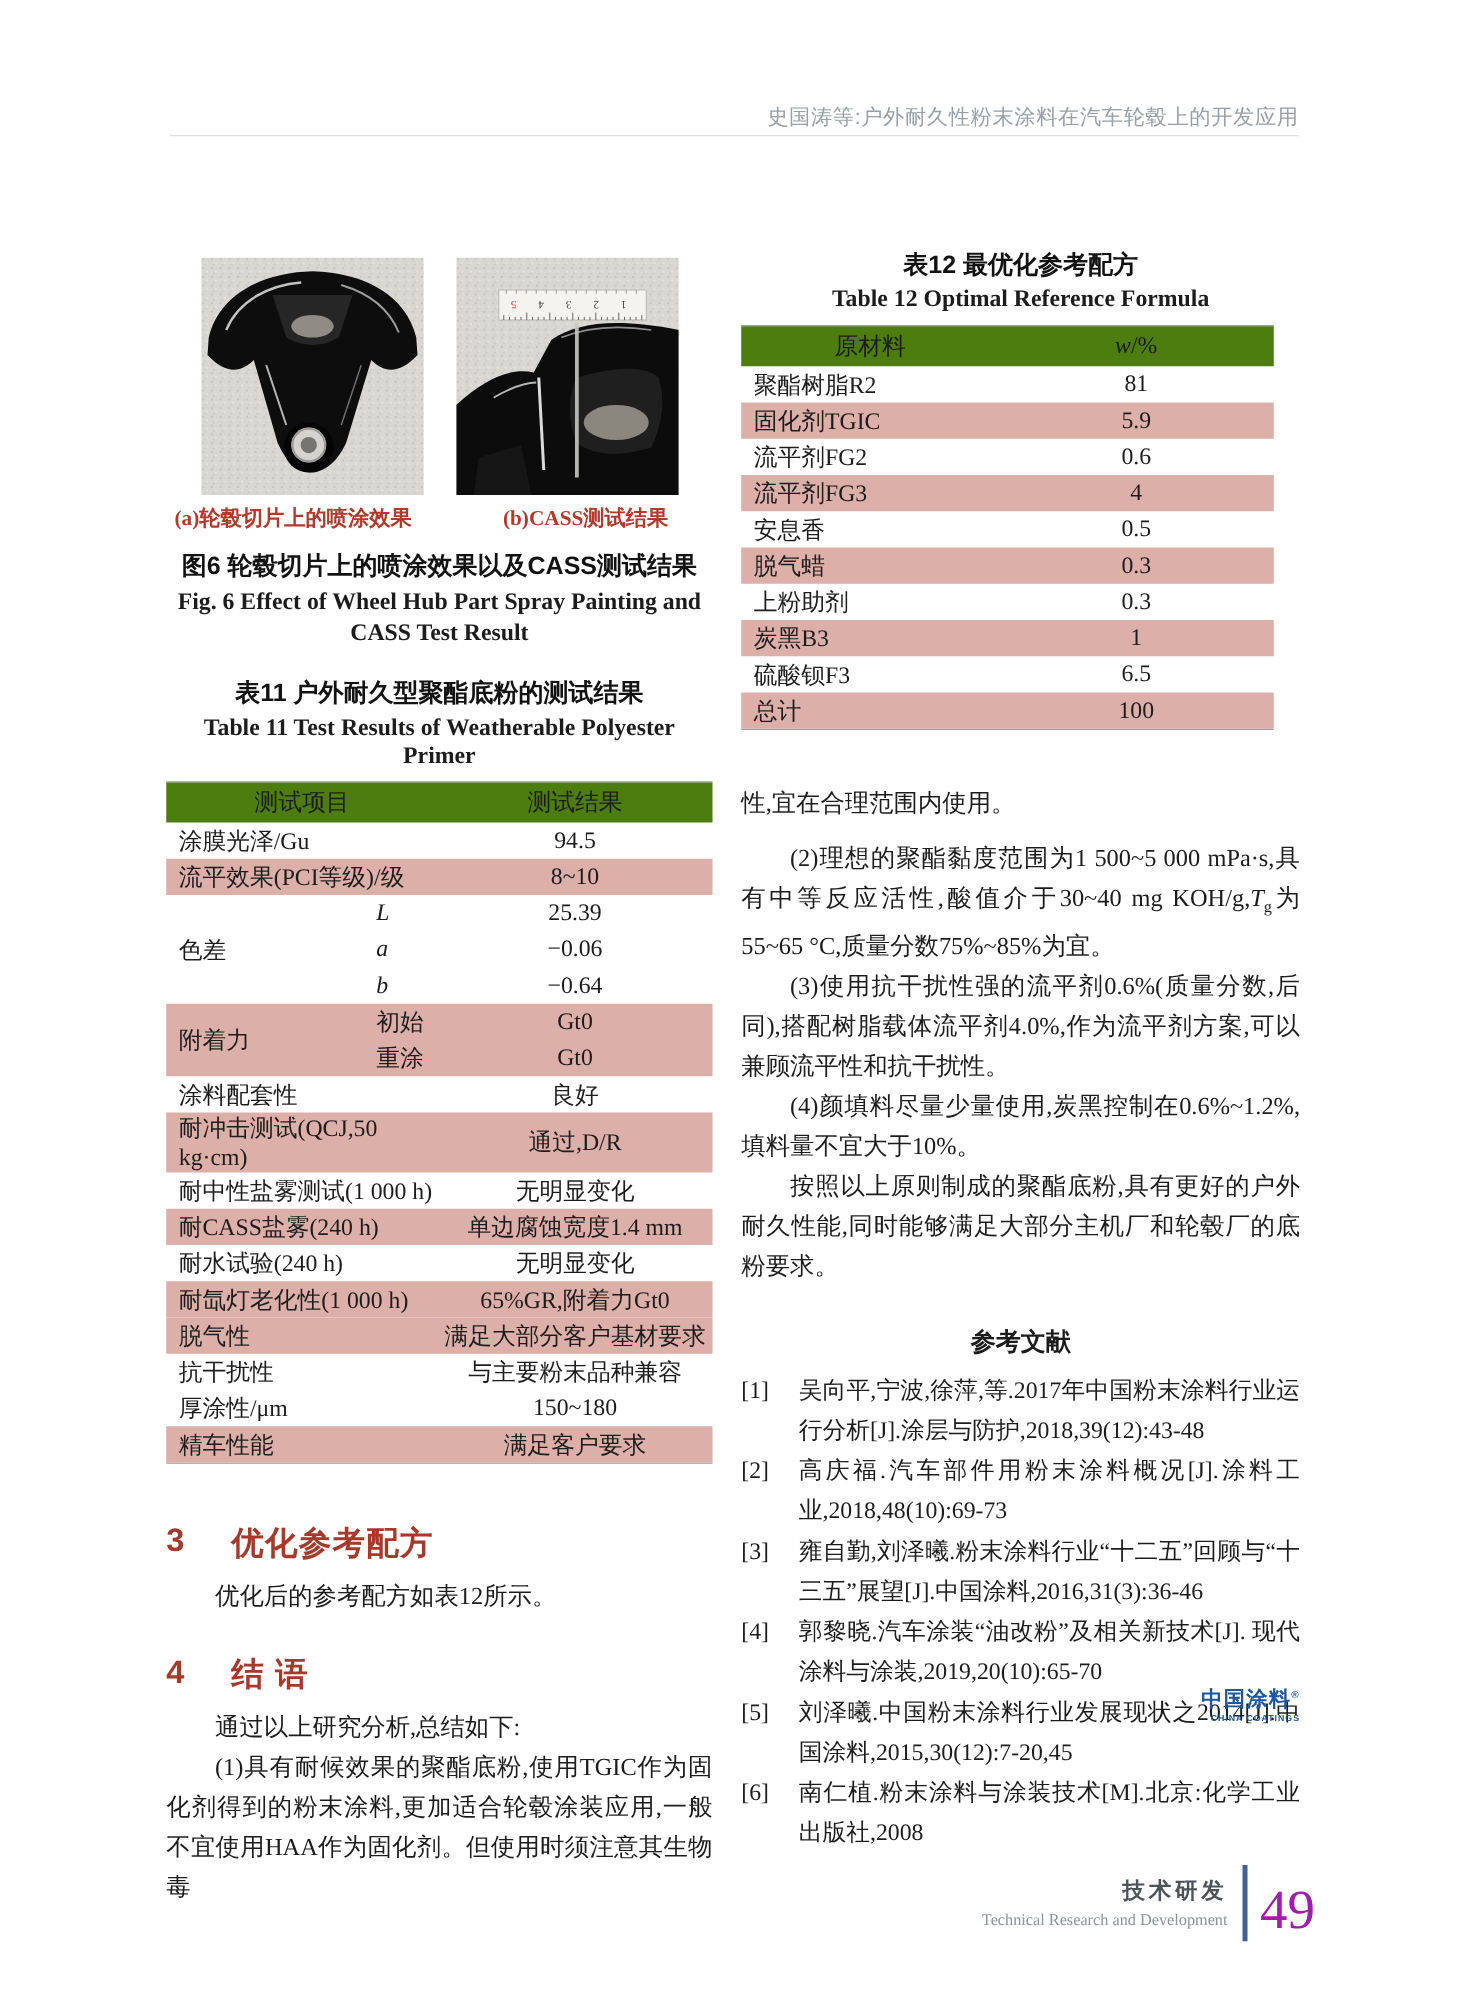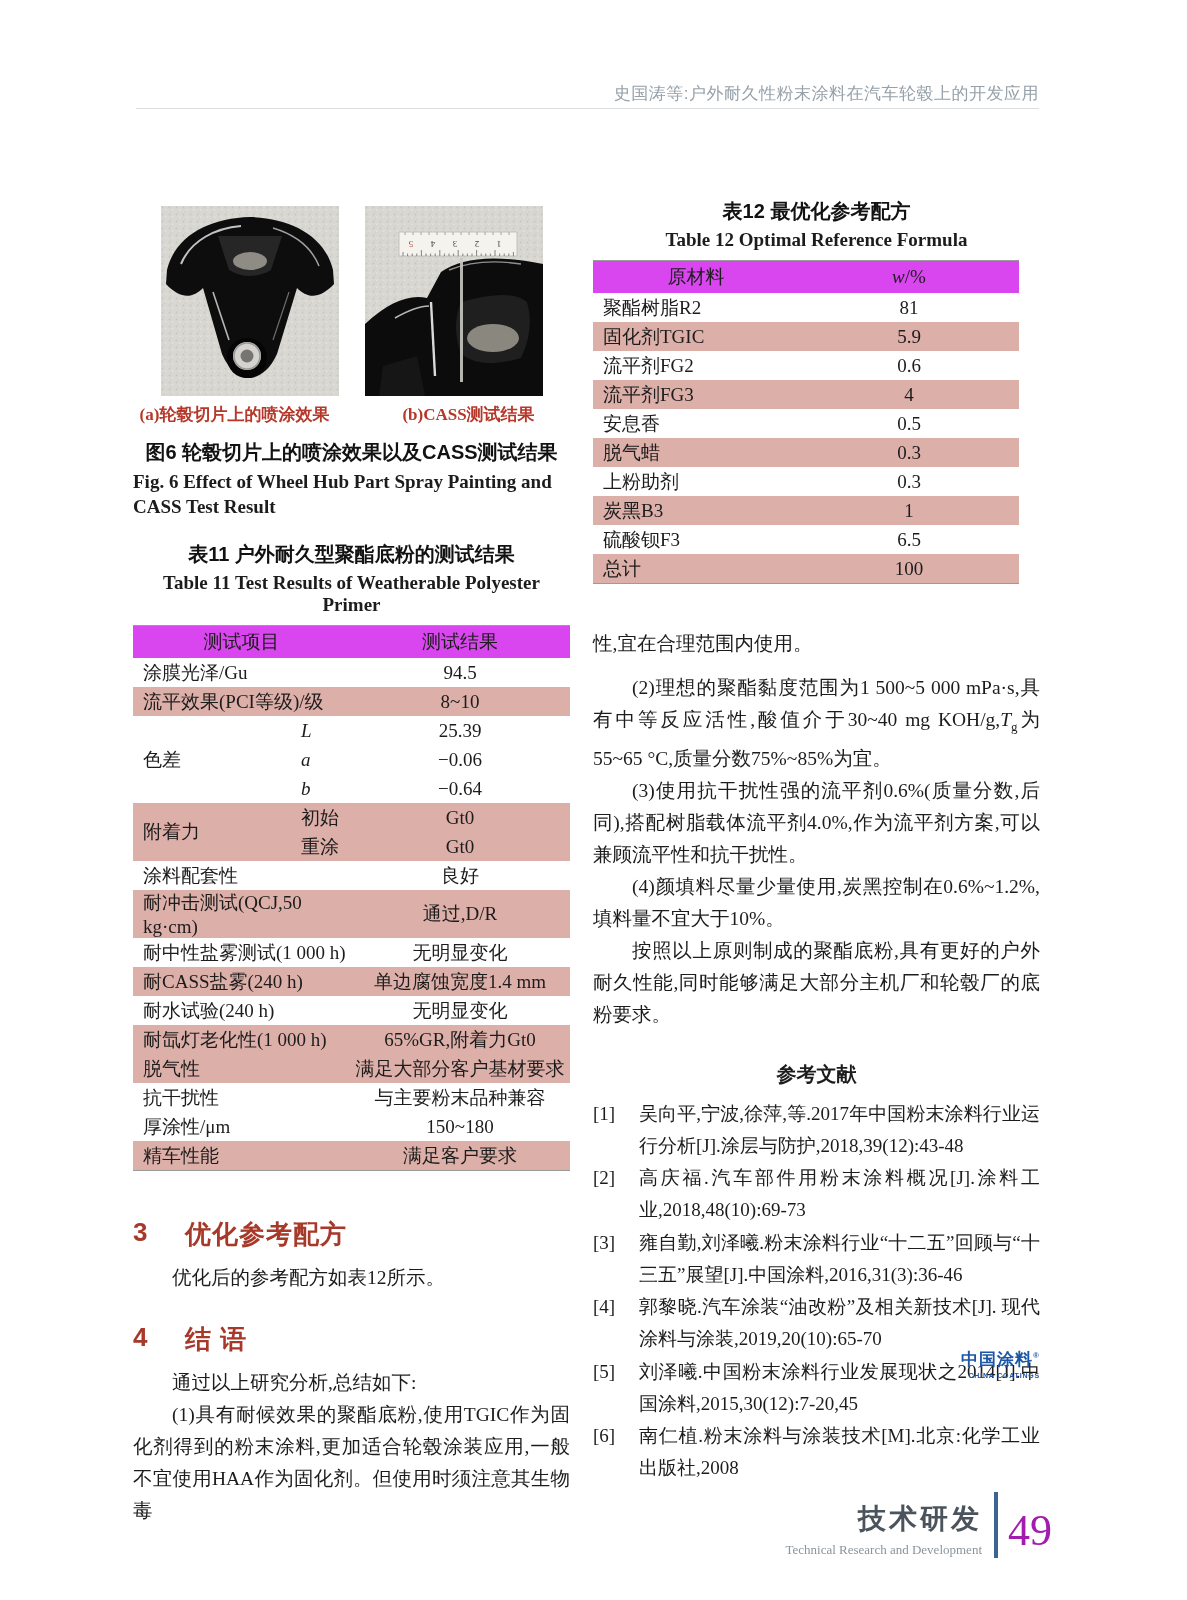--- a/index.html
+++ b/index.html
@@ -27,33 +27,33 @@
   .photo { width:178px; height:190px; display:block; }
   .fig-captions { display:flex; margin-top:7px;gap:31px; }
   .fig-captions span {
     flex:1; text-align:center; color:#b5382a; font-weight:bold; font-size:17px;
     font-family:"Liberation Serif","DejaVu Serif",serif;
   }
   .fig-title-zh {
     margin-top:13px; text-align:center; font-weight:bold; font-size:20px;
     font-family:"Liberation Sans","DejaVu Sans",sans-serif; color:#121212;
   }
-  .fig-title-en { font-weight:bold; font-size:19px; line-height:25px; margin-top:3px; }
+  .fig-title-en { text-align:center; font-weight:bold; font-size:19px; line-height:25px; margin-top:3px; }
 
   
   .tbl-title-zh {
     margin-top:22px; text-align:center; font-weight:bold; font-size:20px;
     font-family:"Liberation Sans","DejaVu Sans",sans-serif; color:#121212;
   }
   .tbl-title-en { text-align:center; font-weight:bold; font-size:19px; margin-top:4px; }
 
   
   .dtable { margin-top:9px; border-top:1px solid #9b9b9b; border-bottom:1px solid #9b9b9b; font-size:19px; }
   .t-row { display:flex; align-items:center; min-height:29px; }
-  .t-head { background:#d946ef; min-height:32px; }
+  .t-head { background:#4d7c0f; min-height:32px; }
   .t-row .lbl { flex:1; padding-left:10px; }
   .t-head .lbl { text-align:center; padding-left:0; }
   .t-row .val { width:220px; text-align:center; }
   .row-pink { background:#ddafa9; }
   .t-group { display:flex; }
   .t-group .g-lbl { width:120px; padding-left:10px; display:flex; align-items:center; }
   .t-group .g-sub { flex:1; }
   .g-subrow { display:flex; align-items:center; height:29px; }
   .g-subrow .slbl { flex:1; padding-left:48px; }
   .g-subrow .val { width:220px; text-align:center; }
@@ -81,21 +81,21 @@
   .logo { position:absolute; top:1348px; right:147px; text-align:right;
           font-family:"Liberation Sans","DejaVu Sans",sans-serif; color:#1c57a5; }
   .logo-zh { font-weight:bold; font-size:17px; letter-spacing:1px; }
   .logo-zh sup { font-size:8px; }
   .logo-en { font-size:7px; letter-spacing:0.8px; font-weight:bold; margin-top:1px; }
 
   
   .footer { position:absolute; top:1492px; right:135px; display:flex; align-items:stretch; }
   .f-text { text-align:right; padding-top:8px; }
   .f-zh { font-family:"Liberation Sans","DejaVu Sans",sans-serif; font-weight:bold;
-          font-size:28px; color:#4b545c; letter-spacing:3px; }
+          font-size:18px; color:#4b545c; letter-spacing:3px; }
   .f-en { font-size:13px; color:#8a949c; margin-top:4px; }
   .f-bar { width:4px; background:#3c6394; margin:0 10px 0 12px; }
   .f-num { font-size:44px; color:#a21caf; align-self:center; padding-top:10px; }
 </style>
 </head>
 <body>
 
 <div class="page">
 
   <div class="running-head">史国涛等:户外耐久性粉末涂料在汽车轮毂上的开发应用</div>

